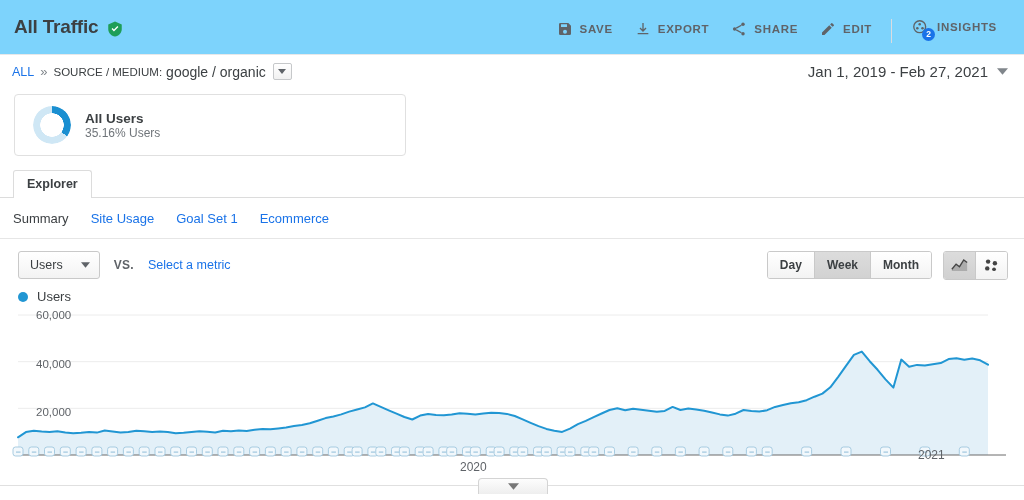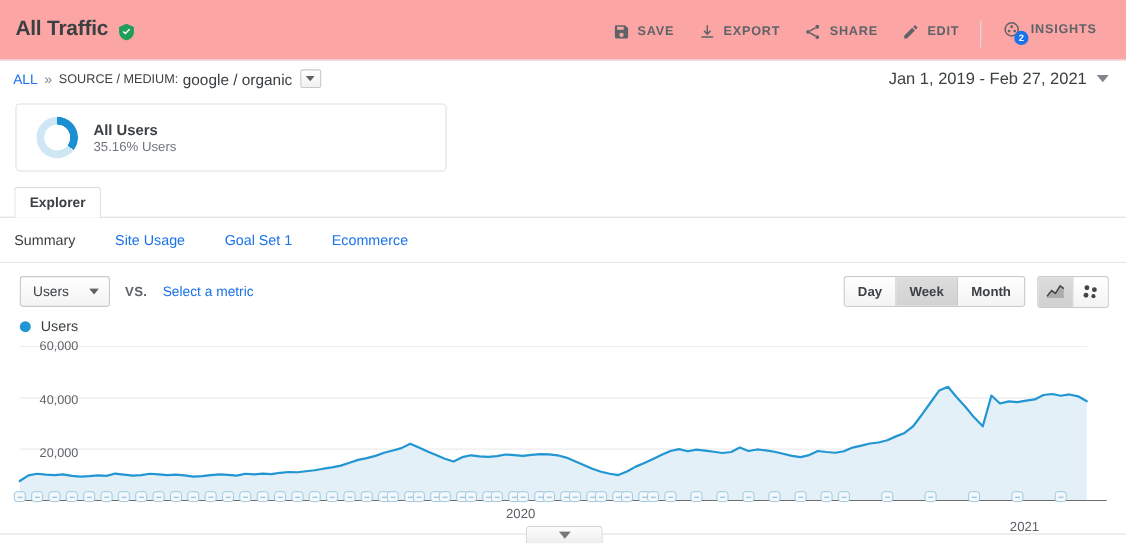--- a/index.html
+++ b/index.html
@@ -10,21 +10,21 @@
     width: 1024px; height: 500px;
     font-family: "Liberation Sans", sans-serif;
     color: #3c4043;
     overflow: hidden;
     position: relative;
   }
 
   
   .header {
     height: 55px;
-    background: #fca5a5;
+    background: #7dd3fc;
     border-bottom: 1px solid #e6e8ea;
     display: flex;
     align-items: center;
     padding: 0 16px 0 14px;
     box-sizing: border-box;
   }
   .page-title {
     font-size: 19px;
     font-weight: bold;
     color: #3c4043;
@@ -172,21 +172,21 @@
     font-size: 12.5px;
     font-weight: bold;
     color: #3c4043;
     position: relative;
     top: 1px;
     cursor: pointer;
   }
   .subtabs {
     display: flex;
     align-items: center;
-    gap: 36px;
+    gap: 22px;
     padding: 13px 0 12px 13px;
     font-size: 13px;
     border-bottom: 1px solid #e6e6e6;
   }
   .subtab { color: #1a73e8; cursor: pointer; }
   .subtab.active { color: #3c4043; }
 
   
   .ctrlrow {
     display: flex;
@@ -702,21 +702,21 @@
           <rect x="922.9" y="143.5" width="4.5" height="1.2" fill="#9fc6de"></rect>
         </g>
         <g>
           <rect x="959.3" y="139" width="10" height="9" rx="2.5" fill="#f2f8fc" stroke="#9fc6de" stroke-width="0.9"></rect>
           <rect x="962.3" y="143.5" width="4.5" height="1.2" fill="#9fc6de"></rect>
         </g>
       </g>
   </svg>
 
   <div class="xyear" style="left:460px; top:152px;">2020</div>
-  <div class="xyear" style="left:918px; top:164px;">2021</div>
+  <div class="xyear" style="left:918px; top:140px;">2021</div>
 </div>
 
 <div class="bottombar"></div>
 <div class="collapse-handle">
   <svg width="11" height="7" viewBox="0 0 10 6">
       <path d="M0 0h10L5 6Z" fill="#777"></path>
     </svg>
 </div>
 
 </body></html>

